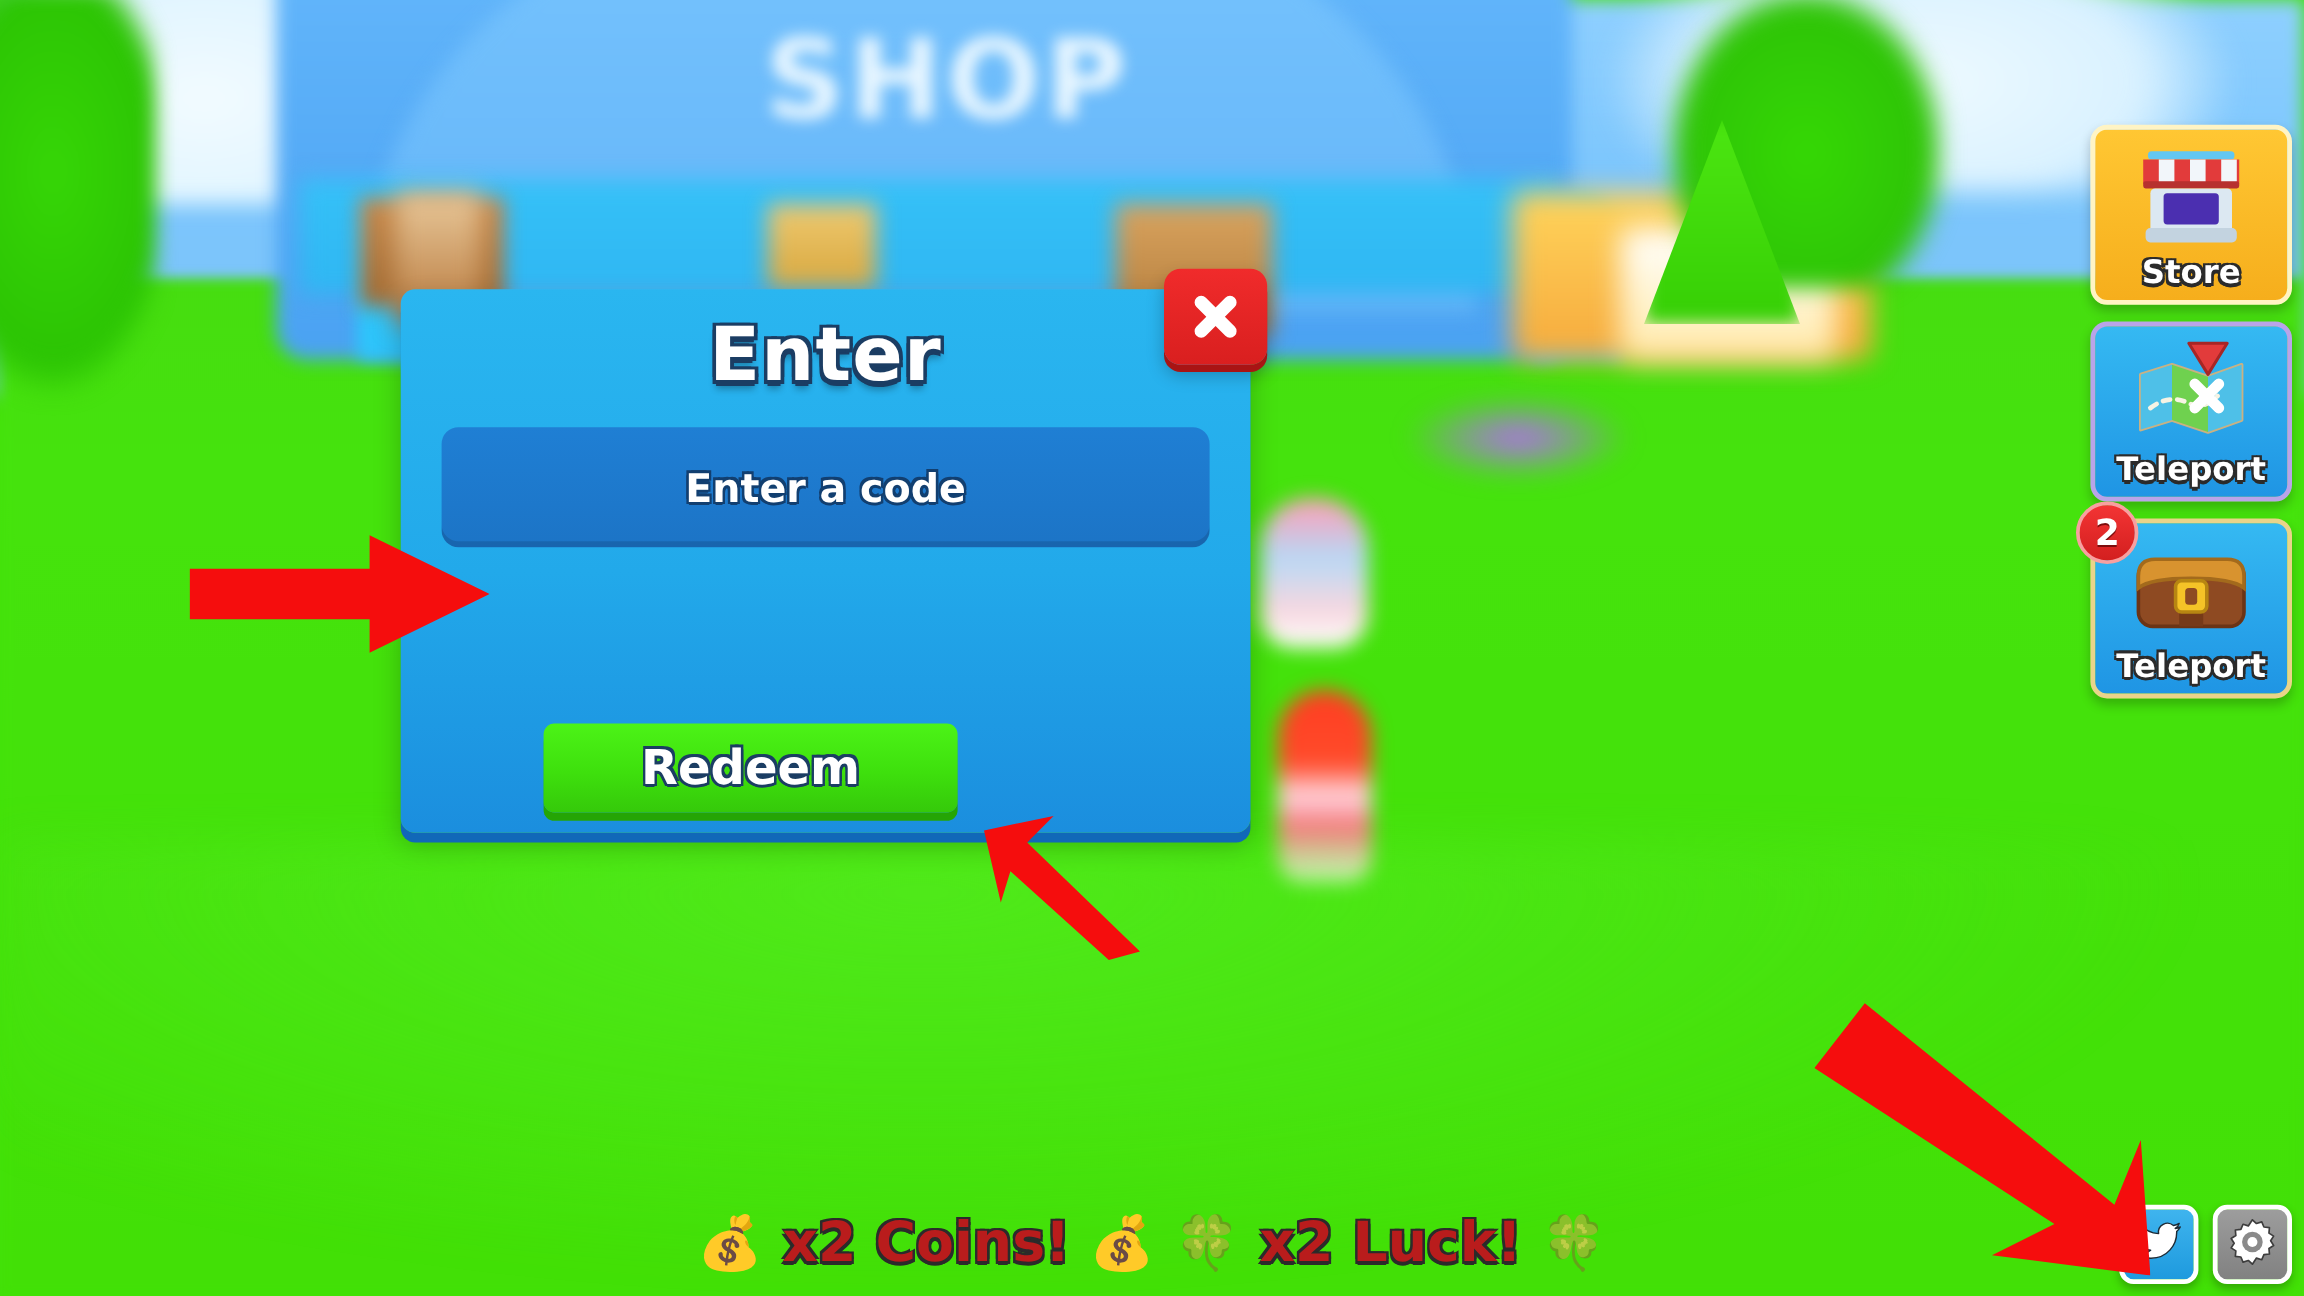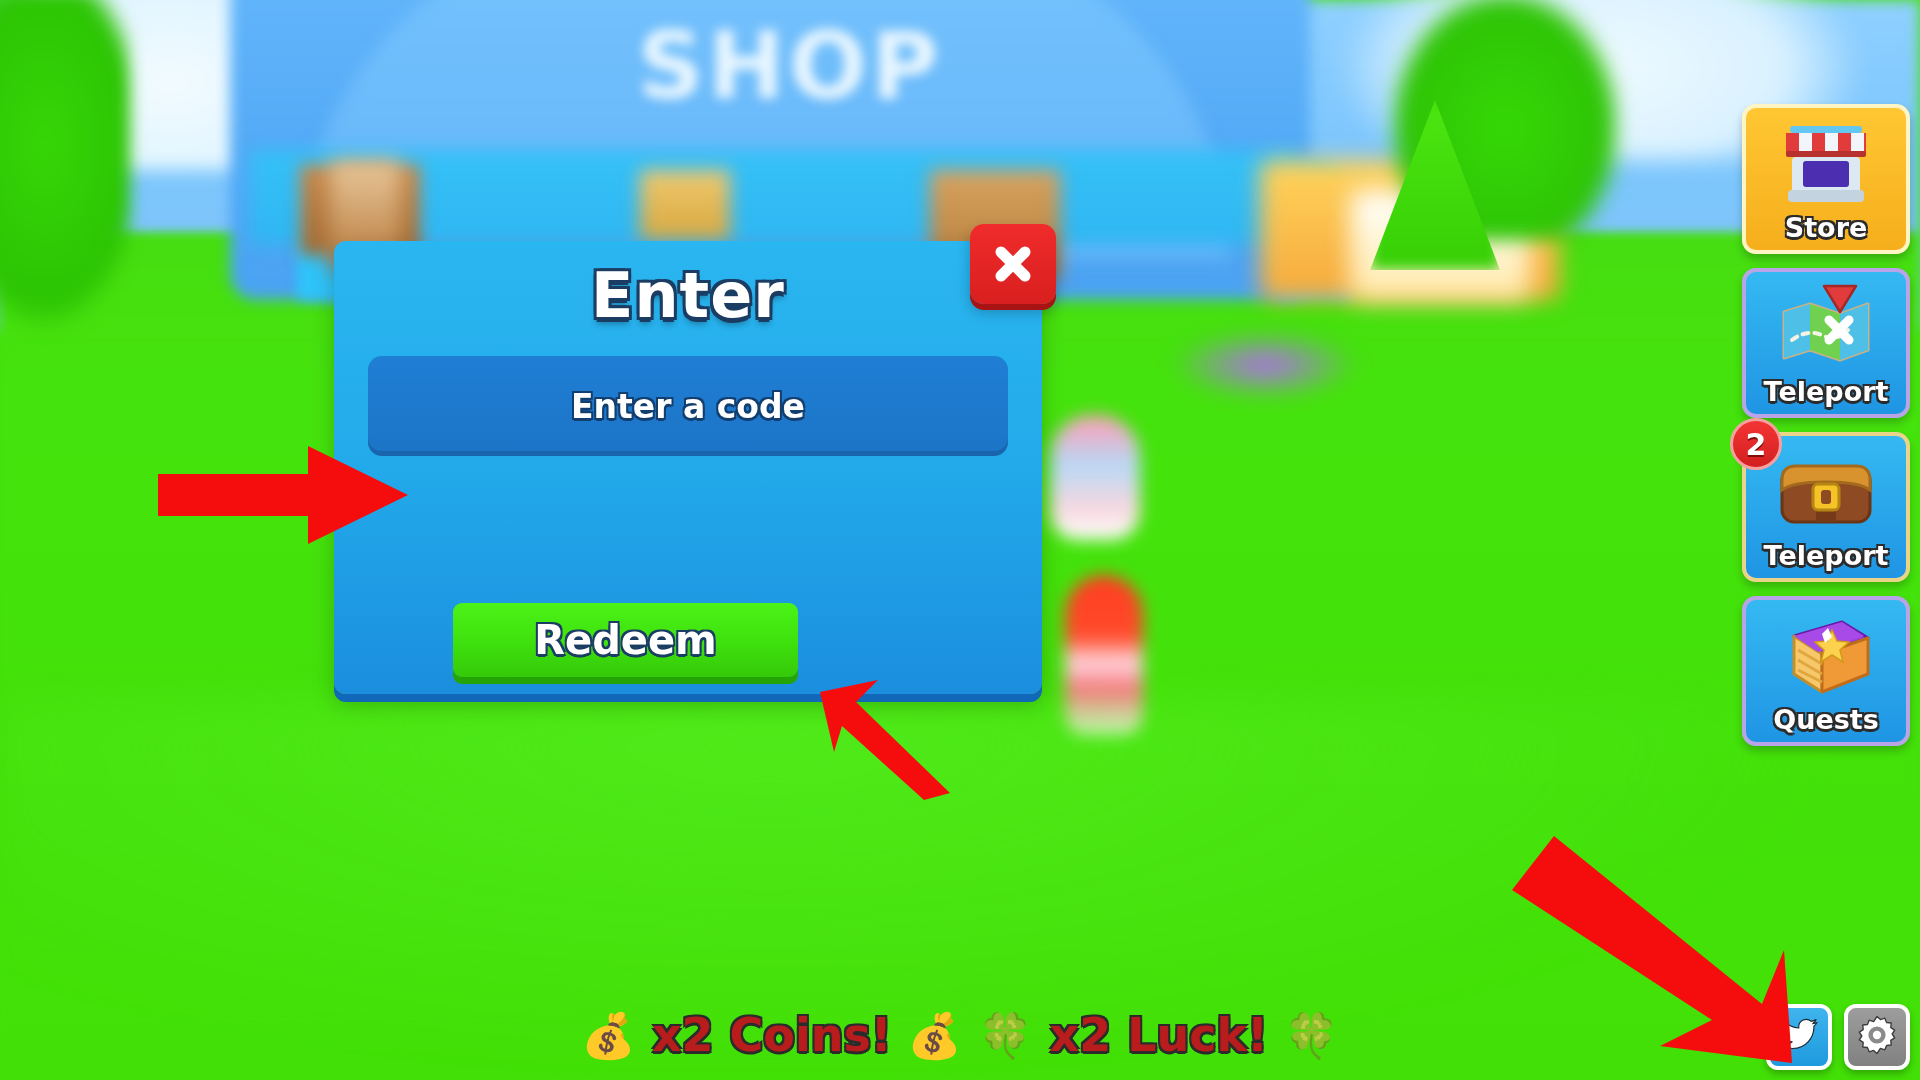--- a/index.html
+++ b/index.html
@@ -360,34 +360,20 @@
         <rect x="10" y="22" width="88" height="54" rx="12" fill="#8e4a22" stroke="#6b3415" stroke-width="3"></rect>
         <rect x="44" y="22" width="20" height="54" fill="#763a18"></rect>
         <path d="M10 34 q0 -14 14 -14 h60 q14 0 14 14 v10 q-10 -8 -44 -8 t-44 8 z" fill="#d8932f" stroke="#a36a1c" stroke-width="3"></path>
         <rect x="41" y="38" width="26" height="26" rx="5" fill="#f5c327" stroke="#b78612" stroke-width="3"></rect>
         <rect x="49" y="44" width="10" height="14" rx="3" fill="#8e4a22"></rect>
       </svg>
     </div>
     <div class="side-label">Teleport</div>
   </div>
 
-  <div class="side-btn blue blue-purple">
-    <div class="side-icon">
-      <svg width="108" height="92" viewBox="0 0 108 92">
-        <path d="M22 26 L70 12 L96 28 L50 44 Z" fill="#9b3fe0" stroke="#6b1aa8" stroke-width="3" stroke-linejoin="round"></path>
-        <path d="M22 26 L50 44 L50 82 L22 64 Z" fill="#f7c86a" stroke="#c48f28" stroke-width="3" stroke-linejoin="round"></path>
-        <path d="M50 44 L96 28 L96 64 L50 82 Z" fill="#f09a37" stroke="#c06d1b" stroke-width="3" stroke-linejoin="round"></path>
-        <path d="M22 26 L70 12 L92 26 L46 42 Z" fill="#a74ae8"></path>
-        <path d="M26 40 L50 54 M26 50 L50 64 M26 60 L50 72" stroke="#e0a63f" stroke-width="3"></path>
-        <path d="M60 20 l5 11 l12 1 l-9 8 l3 12 l-11 -7 l-11 7 l3 -12 l-9 -8 l12 -1 z" fill="#fbd14d" stroke="#d29a16" stroke-width="1.5"></path>
-        <path d="M56 18 l4 9 l-7 6 l-3 -9 z" fill="#ffffff"></path>
-      </svg>
-    </div>
-    <div class="side-label">Quests</div>
-  </div>
 
 </div>
 
 <div id="bottom-icons">
   <div class="mini-btn twitter">
     <span>
       <svg width="42" height="42" viewBox="0 0 42 42">
         <path d="M39 8.5c-1.4.6-2.8 1-4.3 1.2 1.6-.9 2.8-2.4 3.3-4.2-1.5.9-3.1 1.5-4.8 1.8A7.5 7.5 0 0 0 20.8 14c-6.1-.3-11.5-3.2-15.1-7.7a7.6 7.6 0 0 0 2.3 10A7.4 7.4 0 0 1 4.6 15v.1c0 3.6 2.6 6.6 6 7.3-1.1.3-2.3.4-3.4.2a7.5 7.5 0 0 0 7 5.2A15.1 15.1 0 0 1 3 31.1 21.3 21.3 0 0 0 14.5 34.5c13.8 0 21.4-11.4 21.4-21.3v-1A15 15 0 0 0 39 8.5z" fill="#ffffff" stroke="#1d2b36" stroke-width="1.2" stroke-linejoin="round"></path>
       </svg>
     </span>

